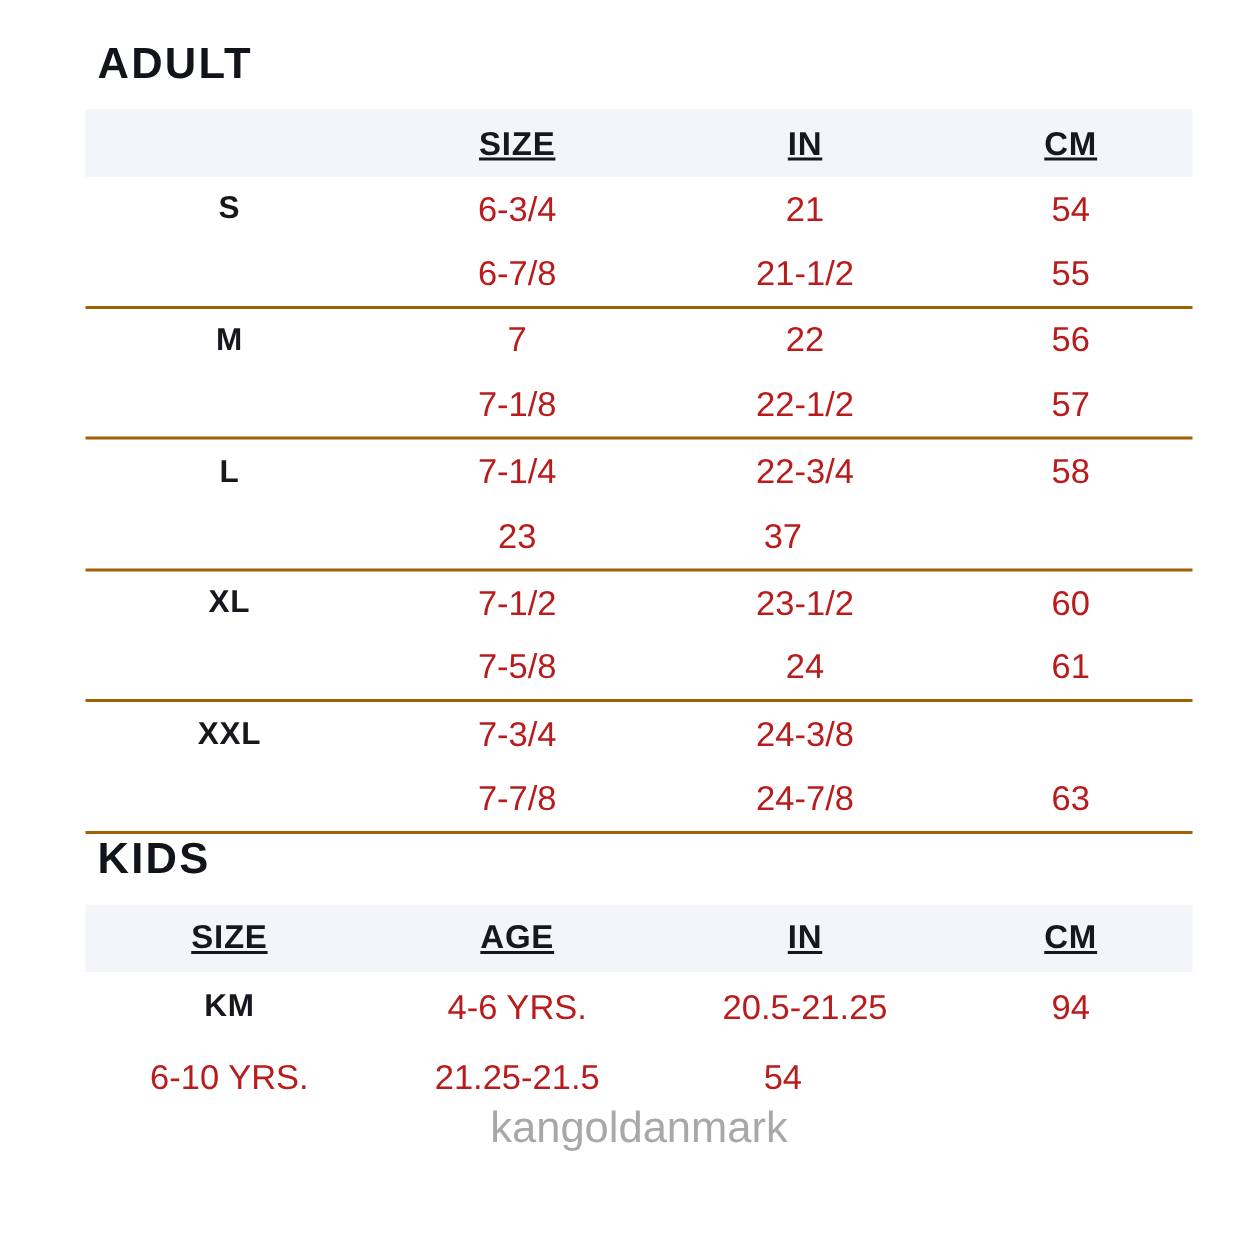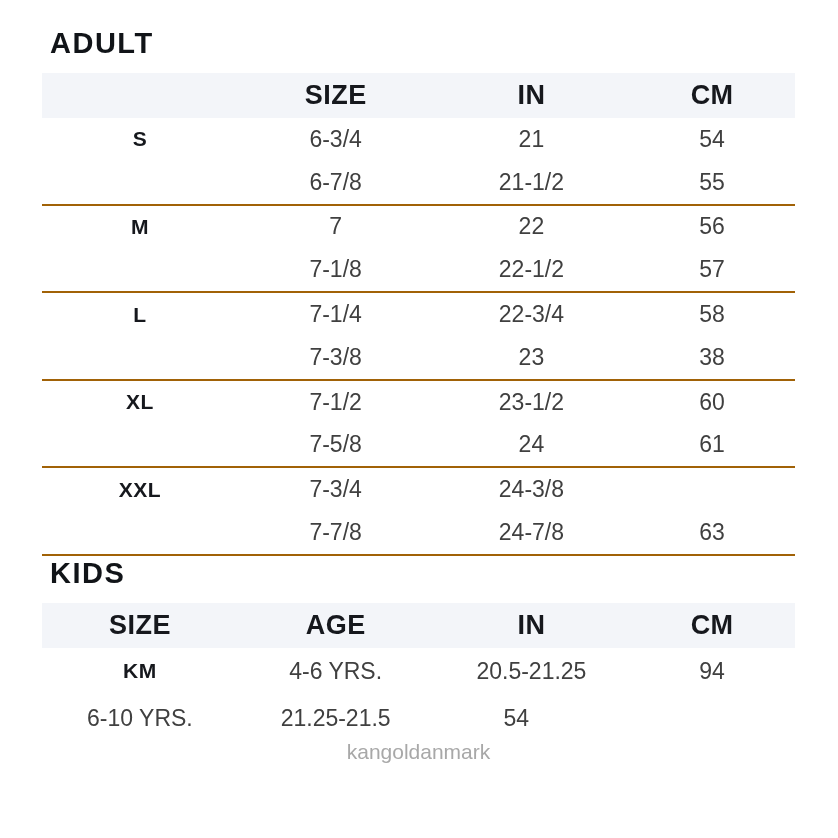--- a/index.html
+++ b/index.html
@@ -6,21 +6,21 @@
     margin: 0;
     padding: 0;
     background: #ffffff;
     font-family: "Liberation Sans", sans-serif;
   }
   .page {
     width: 838px;
     height: 838px;
     background: #ffffff;
     box-sizing: border-box;
-    padding: 26px 43px 0 42px;
+    padding: 26px 43px 0 57px;
     overflow: hidden;
   }
   .section-heading {
     font-size: 29px;
     font-weight: bold;
     color: #111418;
     letter-spacing: 1.5px;
     line-height: 34px;
     margin: 0 0 13px 8px;
   }
@@ -30,51 +30,52 @@
     width: 100%;
   }
   .thead {
     display: flex;
     align-items: center;
     height: 45px;
     background: #f3f5f9;
   }
   .hcell {
     font-weight: bold;
-    font-size: 27px;
+    font-size: 22px;
     letter-spacing: 0.5px;
     color: #16181d;
     text-align: center;
+    text-decoration: underline;
   }
   .trow {
     display: flex;
     align-items: center;
   }
   .adult-table .trow { height: 42.8px; }
   .kids-table .trow { height: 47px; }
   .trow.divider { border-bottom: 2px solid #a16207; }
   .cell {
     text-align: center;
     font-size: 23px;
     font-weight: 300;
-    color: #404040;
+    color: #b91c1c;
   }
   .rowlabel {
     font-weight: bold;
     font-size: 21px;
     letter-spacing: 0.5px;
     color: #16181d;
   }
   .col0 { width: 26%; }
   .col1 { width: 26%; }
   .col2 { width: 26%; }
   .col3 { width: 22%; text-align: center; }
   .footer {
     text-align: center;
-    font-size: 21px;
+    font-size: 29px;
     color: #a8a8a8;
     line-height: 26px;
     margin-top: -3px;
   }
 </style>
 </head>
 <body>
 
 <div class="page">
 
@@ -112,23 +113,22 @@
         <div class="cell col3">57</div>
       </div>
       <div class="trow">
         <div class="cell rowlabel col0">L</div>
         <div class="cell col1">7-1/4</div>
         <div class="cell col2">22-3/4</div>
         <div class="cell col3">58</div>
       </div>
       <div class="trow divider">
         <div class="cell rowlabel col0"></div>
-        <div class="cell col1">7-3/8</div>
         <div class="cell col2">23</div>
-        <div class="cell col3">38</div>
+        <div class="cell col3">37</div>
       </div>
       <div class="trow">
         <div class="cell rowlabel col0">XL</div>
         <div class="cell col1">7-1/2</div>
         <div class="cell col2">23-1/2</div>
         <div class="cell col3">60</div>
       </div>
       <div class="trow divider">
         <div class="cell rowlabel col0"></div>
         <div class="cell col1">7-5/8</div>

